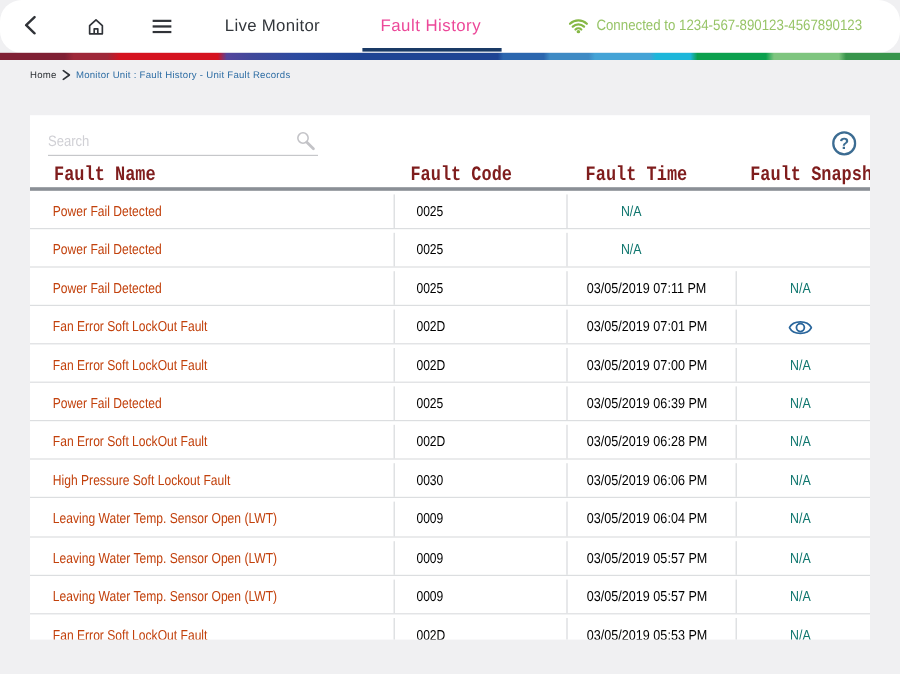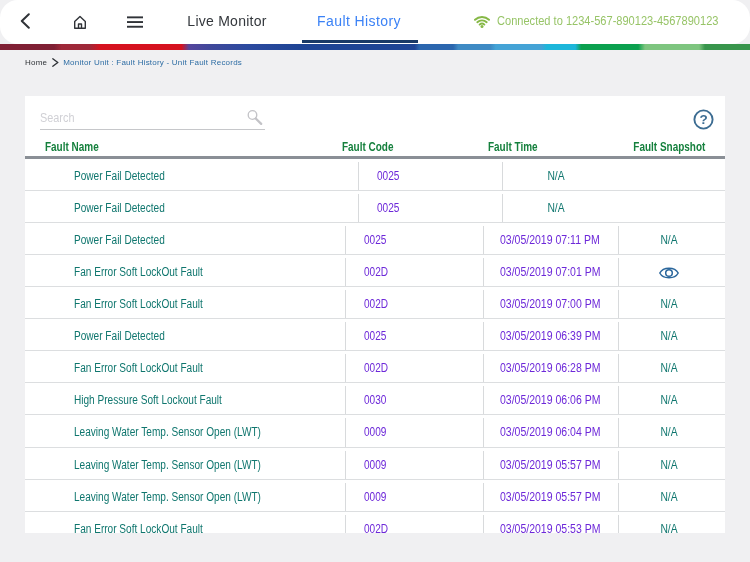--- a/index.html
+++ b/index.html
@@ -16,21 +16,21 @@
   border-radius:18px;
 }
 .navicon { position:absolute; }
 #tab-live {
   position:absolute; left:186px; top:11px; width:82px;
   font-size:14px; letter-spacing:0.25px; color:#33373c; text-align:center;
   line-height:20px;
 }
 #tab-fault {
   position:absolute; left:314px; top:11px; width:90px;
-  font-size:14px; letter-spacing:0.4px; color:#3b82f6; text-align:center;
+  font-size:14px; letter-spacing:0.4px; color:#ec4899; text-align:center;
   line-height:20px;
 }
 #underline {
   position:absolute; left:302px; top:40px; width:116px; height:3px;
   background:#1a3a66;
 }
 #conn {
   position:absolute; left:497px; top:13px;
   font-size:12.5px; color:#97c467;
   line-height:16px; display:inline-block; transform:scaleX(0.885); transform-origin:0 50%;
@@ -70,46 +70,46 @@
   position:absolute; left:0px; top:8px; font-size:12.5px; color:#d0d0d5; display:inline-block; transform:scaleX(0.87); transform-origin:0 50%;
 }
 #searchwrap svg { position:absolute; right:2.5px; top:6px; }
 #help {
   position:absolute; left:668px; top:13px;
 }
 .thead {
   position:absolute; left:0; top:36px; width:700px; height:27px;
   border-bottom:3px solid #8a8f96;
   display:flex;
-  font-size:12px; font-weight:bold; color:#15803d;
+  font-size:17px; font-weight:bold; color:#7f1d1d;font-family:Liberation Mono, monospace;
 }
 .thead div { line-height:30px; }
 .tbody { position:absolute; left:0; top:62.7px; width:700px; }
 .row {
   display:flex; width:700px; height:32.1px; padding-top:3px;
   border-bottom:1px solid #dcdee0;
   font-size:12px;
   align-items:center;
 }
 .c1 { width:303px; padding-left:19px; }
 .c2 { width:144px; padding-left:18px; border-left:1px solid #d8dadc; }
 .c3 { width:141px; padding-left:16px; border-left:1px solid #d8dadc; }
 .c4 { width:112px; border-left:1px solid #d8dadc; text-align:center; }
 .thead .c1 { padding-left:20px; }
 .thead .c2 { padding-left:14px; border-left:none; }
 .thead .c3 { padding-left:16px; border-left:none; }
 .thead .c4 { border-left:none; }
 .row .c2, .row .c3 { align-self:stretch; display:flex; align-items:center; }
 .row .c4 { align-self:stretch; display:flex; align-items:center; justify-content:center; padding-right:5px; }
-.fname { color:#0f766e;margin-left:30px; }
+.fname { color:#c2410c; }
 .sq  { display:inline-block; transform:scaleX(0.84); transform-origin:0 50%; white-space:pre; }
 .sq3 { display:inline-block; transform:scaleX(0.875); transform-origin:0 50%; white-space:pre; }
 .sqh { display:inline-block; transform:scaleX(0.83); transform-origin:0 50%; white-space:pre; }
 .sqc { display:inline-block; transform:scaleX(0.86); transform-origin:50% 50%; white-space:pre; }
-.dark { color:#6d28d9; }
+.dark { color:#000000; }
 .na { color:#0f766e; }
 </style>
 </head>
 <body>
 <div id="nav">
   <svg class="navicon" style="left:20px;top:13px" width="10" height="16" viewBox="0 0 10 16">
     <path d="M8.8 1.2 L1.8 8 L8.8 14.8" fill="none" stroke="#303338" stroke-width="2" stroke-linecap="round" stroke-linejoin="round"></path>
   </svg>
   <svg class="navicon" style="left:73px;top:15px" width="14" height="14.5" viewBox="0 0 14 14.5">
     <path d="M1.7 6.4 L7 1.5 L12.3 6.4 V13.2 H1.7 Z" fill="none" stroke="#303338" stroke-width="1.4" stroke-linejoin="round"></path>

